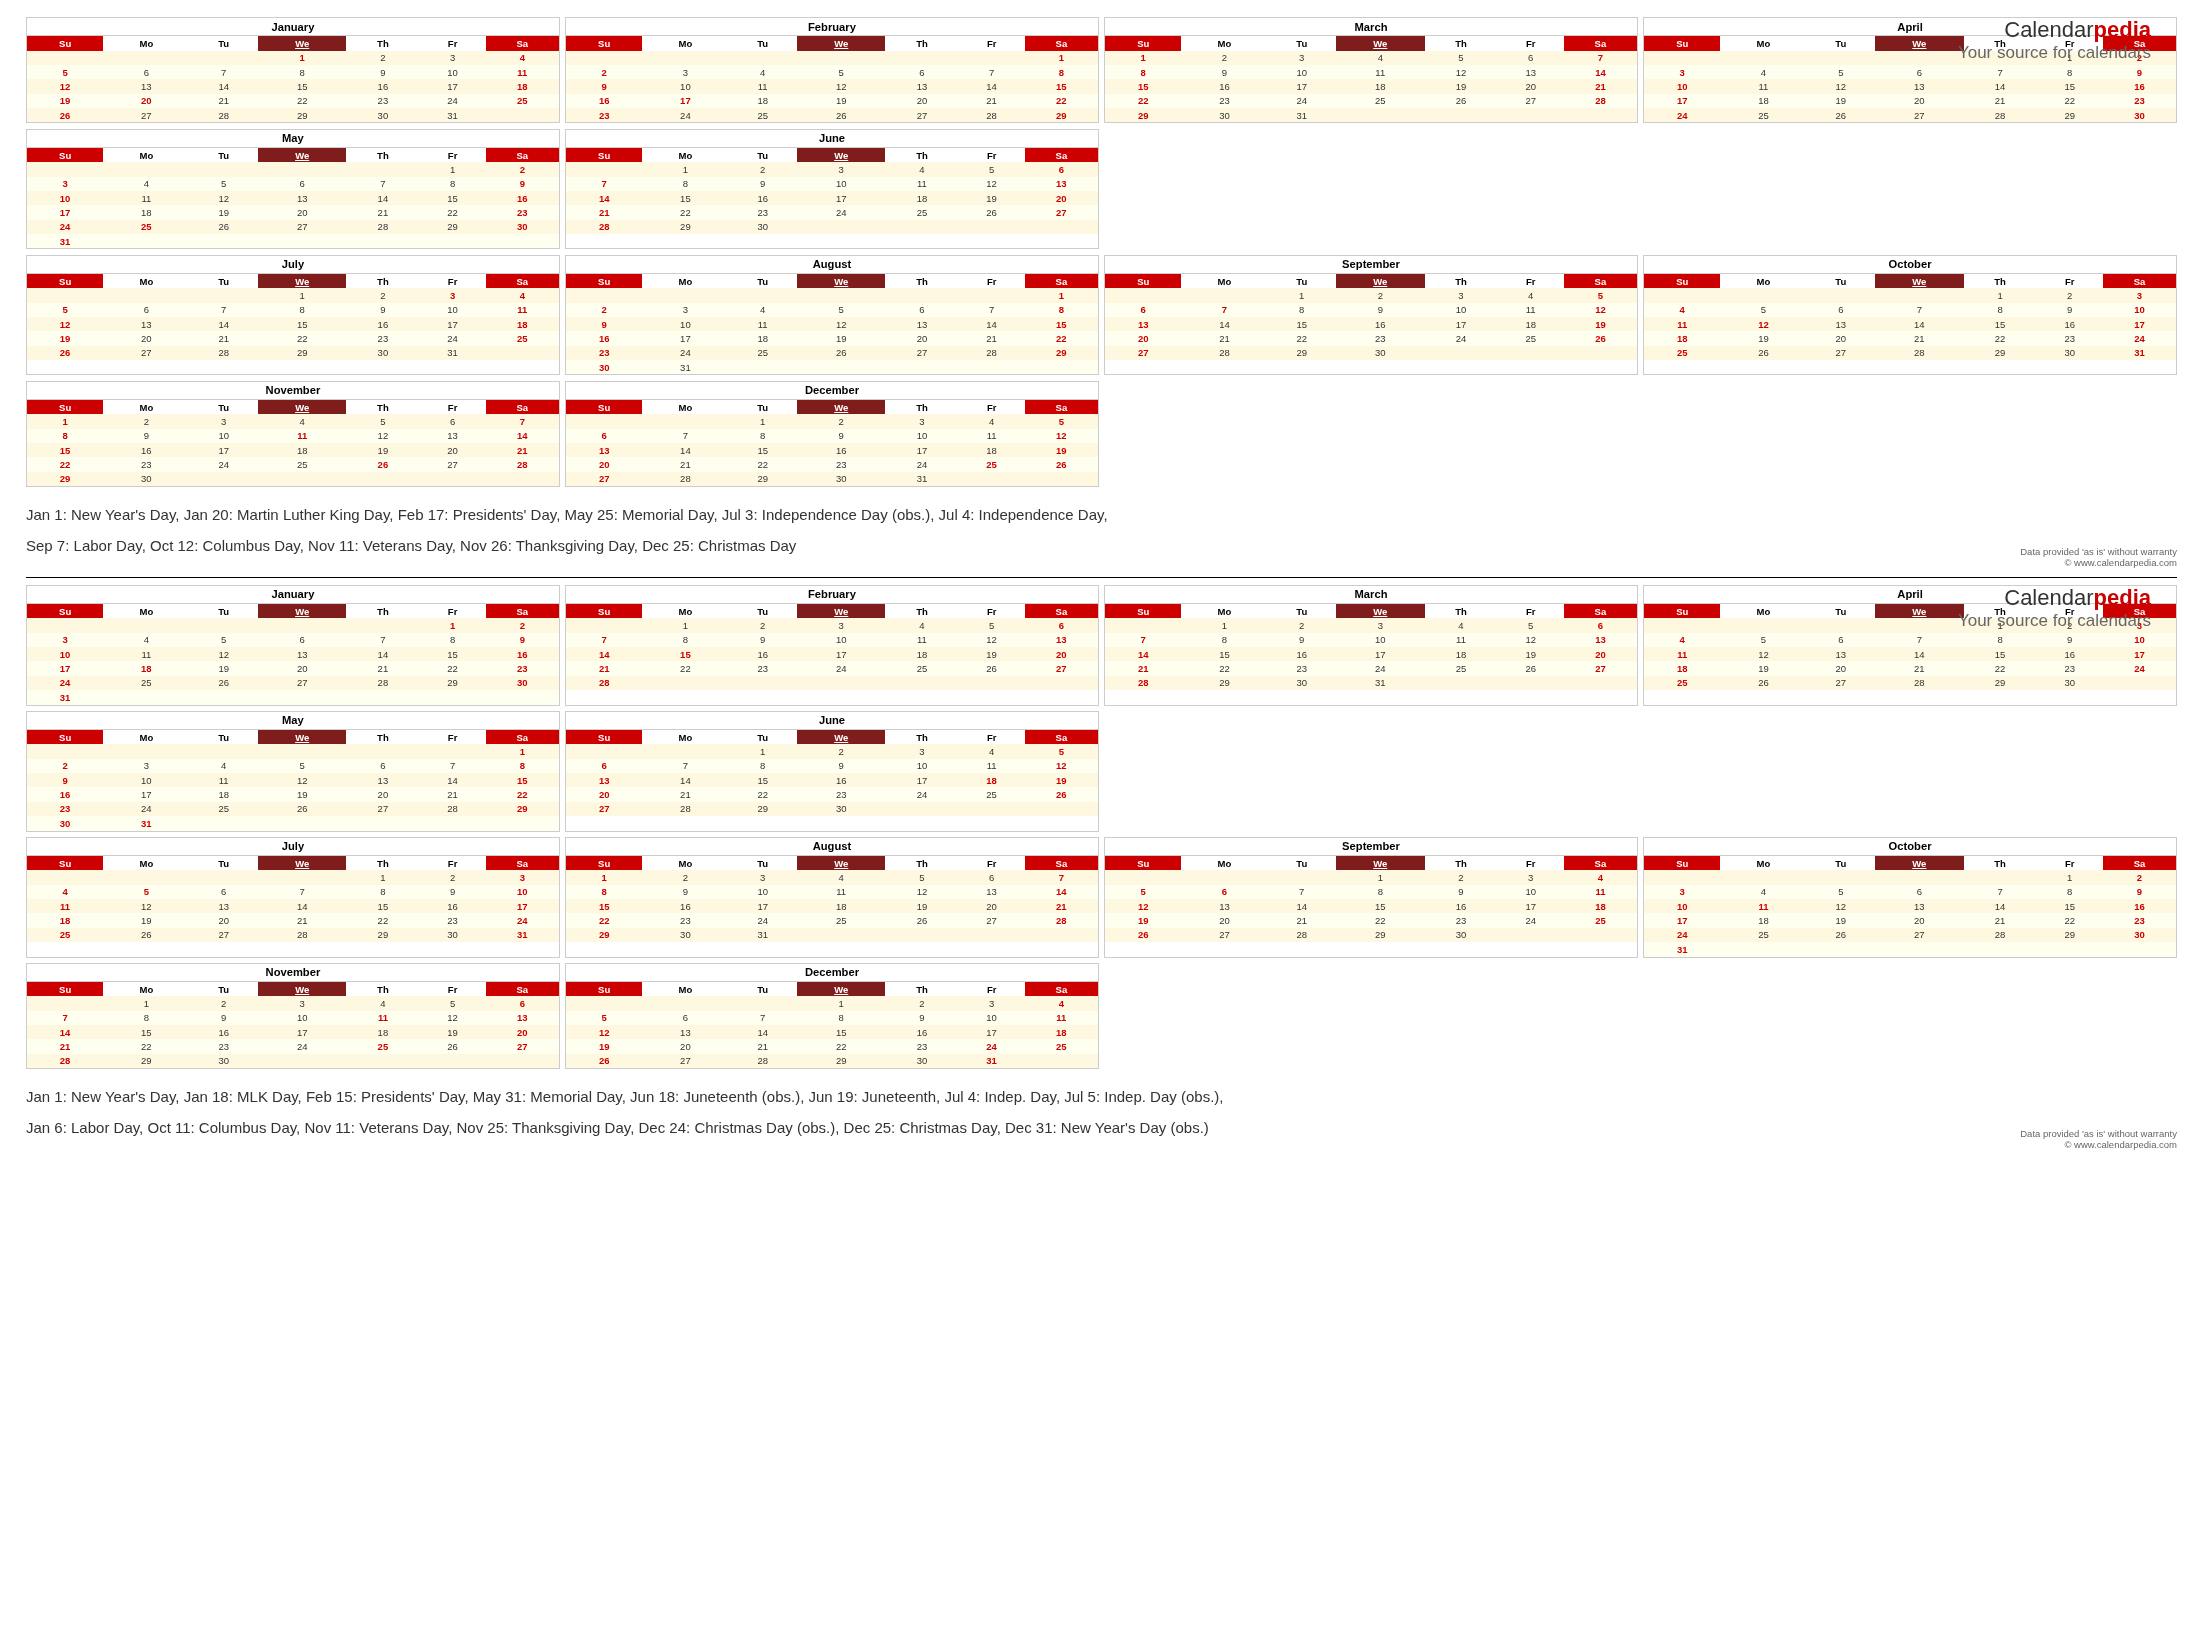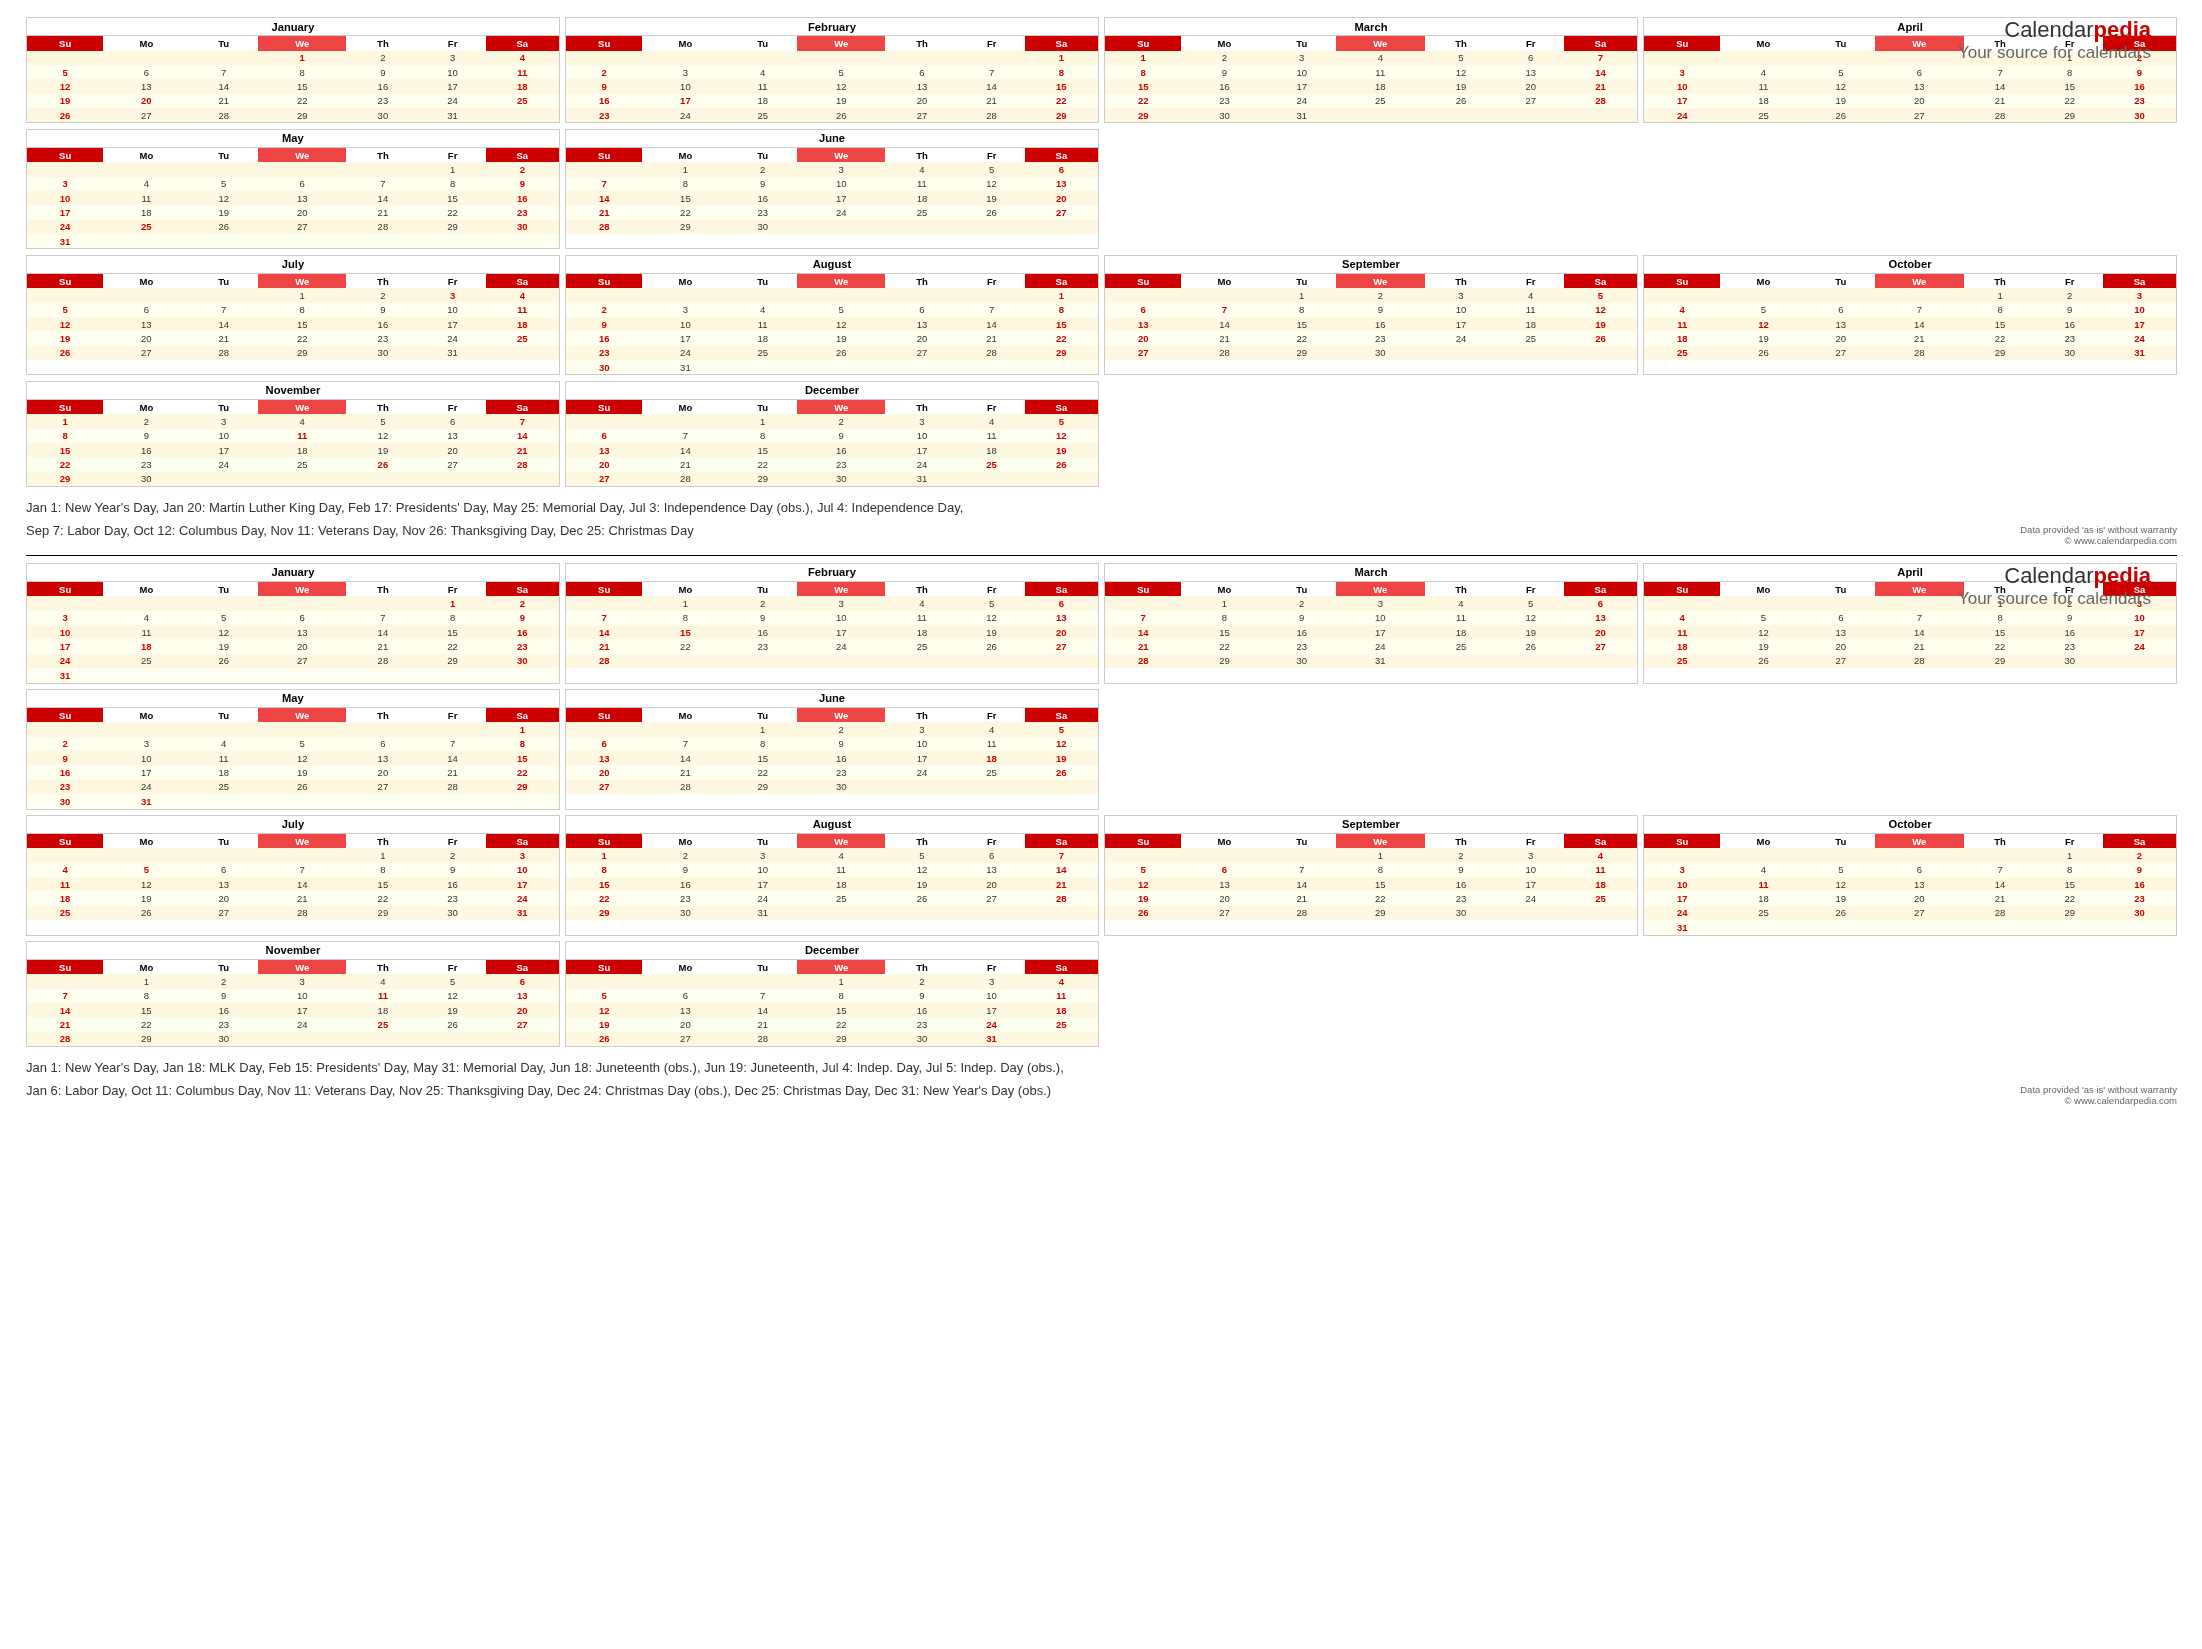--- a/index.html
+++ b/index.html
@@ -66,22 +66,23 @@
       text-align: center;
       padding: 1.7px 0;
       font-size: 9.5px;
       font-weight: bold;
     }
     table.cal th.su, table.cal th.sa {
       background: #c00;
       color: #fff;
     }
     table.cal th.we {
-      background: #ef4444;
+      background: #7f1d1d;
       color: #fff;
+      text-decoration: underline;
     }
     table.cal th.mo, table.cal th.tu, table.cal th.th, table.cal th.fr {
       background: #fff;
       color: #000;
     }
     table.cal td {
       text-align: center;
       padding: 1.7px 0;
       font-size: 9.5px;
       color: #333;
@@ -94,23 +95,23 @@
       color: #cc0000;
       font-weight: bold;
     }
     table.cal td.shaded {
       background: #f5deb3;
     }
     table.cal td.empty {
       background: #ffffcc;
     }
     .footnotes {
-      font-size: 13px;
+      font-size: 15px;
       color: #333;
-      margin: 8px 0;
+      margin: 14px 0;
     }
     .footnotes-right {
       font-size: 9.5px;
       color: #666;
       text-align: right;
     }
     .footnotes-row {
       display: flex;
       justify-content: space-between;
       align-items: flex-end;

